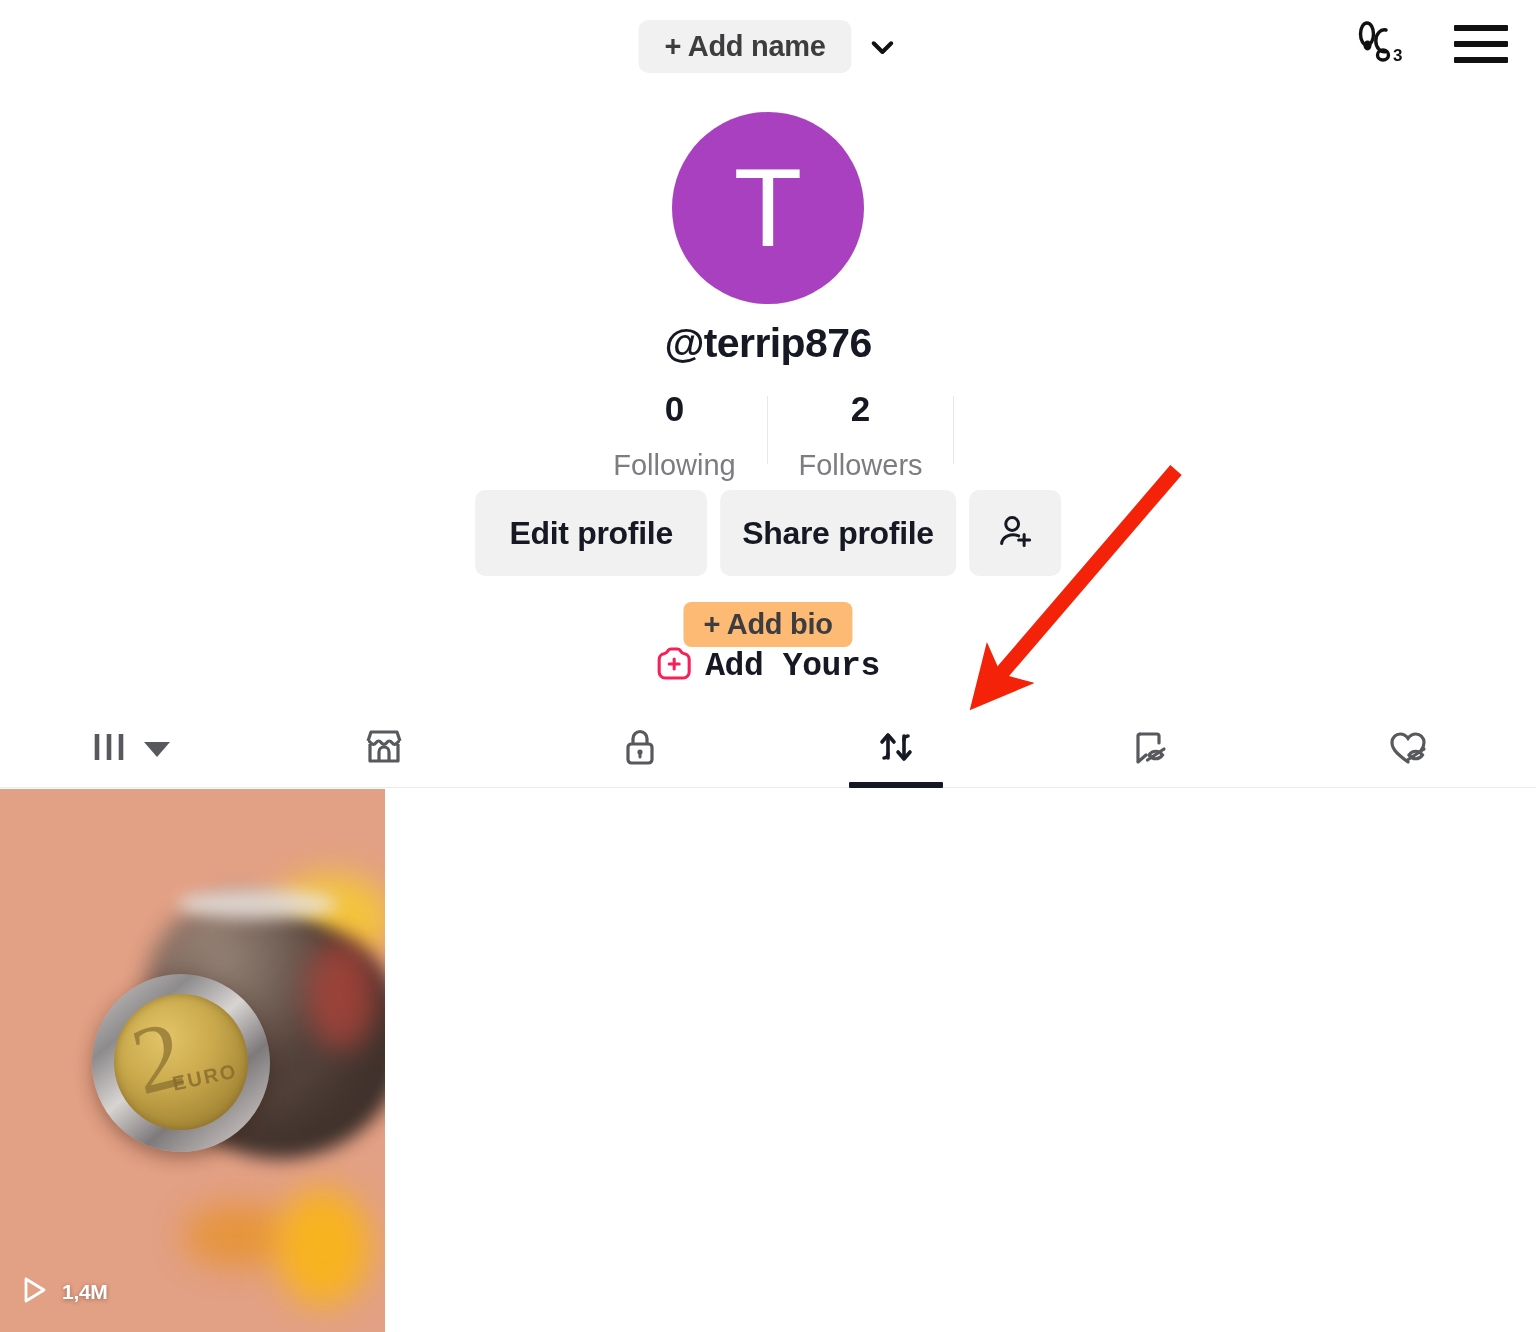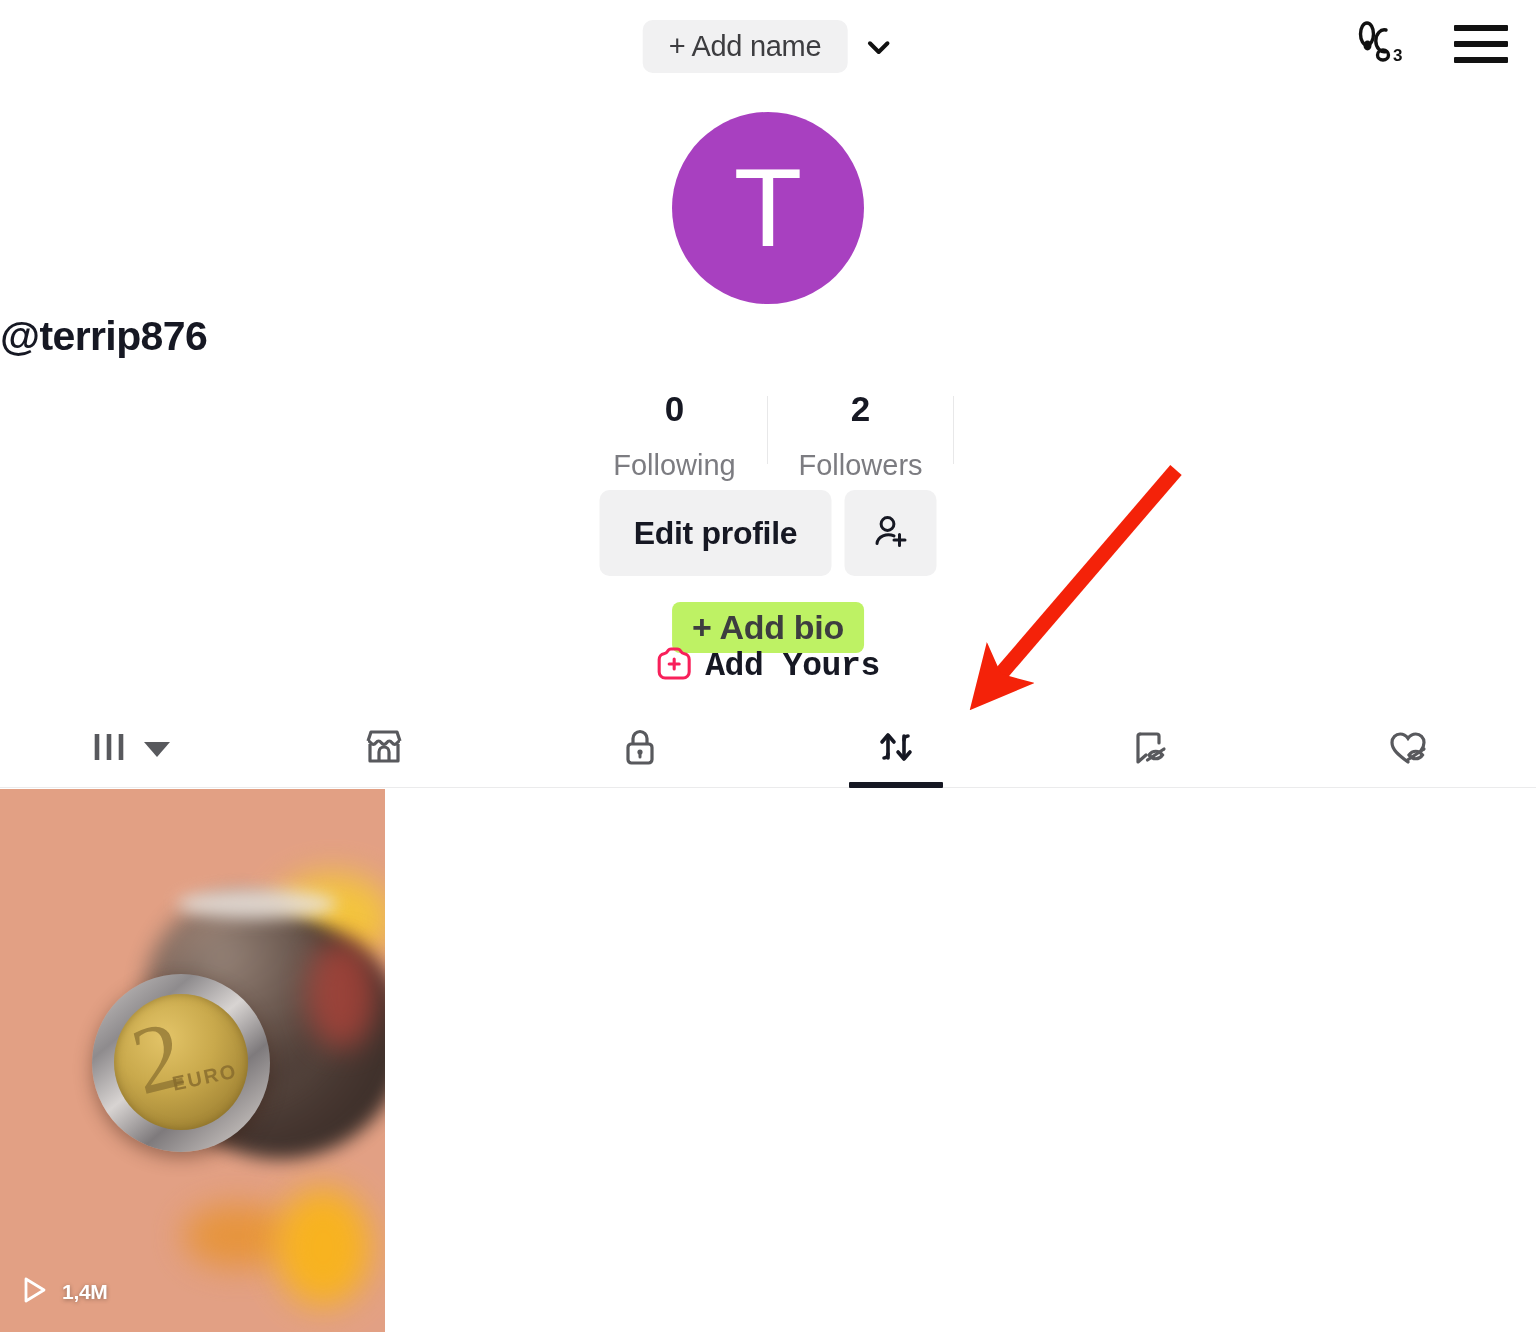--- a/index.html
+++ b/index.html
@@ -12,40 +12,40 @@
   .screen { position:relative; width:1536px; height:1332px; background:#fff; }
 
   
   .topbar { position:absolute; left:0; top:0; width:1536px; height:88px; }
   .name-wrap {
     position:absolute; left:50%; top:20px; transform:translateX(-50%);
     display:flex; align-items:center; gap:16px;
   }
   .add-name-pill {
     background:#f1f1f2; border-radius:10px;
-    padding:10px 26px; font-size:29px; font-weight:400; color:#3d3d40;
+    padding:10px 26px; font-size:29px; font-weight:700; color:#3d3d40;
     letter-spacing:-0.3px; white-space:nowrap;
   }
   .chev-down { width:30px; height:30px; display:block; }
 
   .top-right { position:absolute; right:28px; top:18px; display:flex; align-items:center; gap:44px; }
   .footprint-icon { width:58px; height:52px; display:block; }
   .hamburger { width:54px; height:38px; display:flex; flex-direction:column; justify-content:space-between; }
   .hamburger span { display:block; height:6px; background:#111; border-radius:1px; }
 
   
   .avatar {
     position:absolute; left:50%; top:112px; transform:translateX(-50%);
     width:192px; height:192px; border-radius:50%;
     display:flex; align-items:center; justify-content:center;
   }
   .avatar-letter { color:#fff; font-size:112px; font-weight:400; line-height:1; font-family:"Liberation Sans", sans-serif; }
 
   .username {
-    position:absolute; left:0; right:0; top:313px; 
+    position:absolute; left:0; right:0; top:320px; text-align:center;
     font-size:41px; font-weight:700; color:#161823; letter-spacing:-0.6px;
   }
 
   
   .stats {
     position:absolute; left:50%; top:388px; transform:translateX(-50%);
     display:flex; align-items:stretch;
   }
   .stat { width:185px; text-align:center; position:relative; }
   .stat-value { font-size:35px; font-weight:700; color:#161823; line-height:1.18; }
@@ -65,22 +65,22 @@
     font-family:"Liberation Sans", sans-serif;
   }
   .btn-icon {
     background:#f1f1f2; border-radius:10px; border:none;
     width:92px; height:86px; display:flex; align-items:center; justify-content:center;
   }
 
   
   .add-bio {
     position:absolute; left:50%; top:602px; transform:translateX(-50%);
-    background:#bef264; border-radius:8px; padding:6px 20px;
-    font-size:34px; font-weight:700; color:#3d3d40; letter-spacing:-0.3px;
+    background:#fdba74; border-radius:8px; padding:6px 20px;
+    font-size:29px; font-weight:700; color:#3d3d40; letter-spacing:-0.3px;
   }
   .add-yours {
     position:absolute; left:50%; top:647px; transform:translateX(-50%);
     display:flex; align-items:center; gap:13px;
   }
   .add-yours-label { font-size:33px; font-weight:700; color:#161823; letter-spacing:-0.4px;font-family:Liberation Mono, monospace; }
 
   
   .tabbar {
     position:absolute; left:0; top:710px; width:1536px; height:78px;
@@ -207,20 +207,21 @@
     <div class="stat-div"></div>
     <div class="stat">
       <div class="stat-value">2</div>
       <div class="stat-label">Followers</div>
     </div>
     <div class="stat-div"></div>
   </div>
 
   <div class="actions">
     <button class="btn-main">Edit profile</button>
+    <button class="btn-main">Share profile</button>
     <button class="btn-icon">
       <span>
         <svg width="44" height="44" viewBox="0 0 44 44" fill="none">
           <circle cx="19" cy="14" r="6.4" stroke="#161823" stroke-width="3"></circle>
           <path d="M8.5 33.5 a11.5 9.5 0 0 1 17 -7.6" stroke="#161823" stroke-width="3" stroke-linecap="round" fill="none"></path>
           <path d="M31 24.5 v11 M25.5 30 h11" stroke="#161823" stroke-width="3" stroke-linecap="round"></path>
         </svg>
       </span>
     </button>
   </div>

